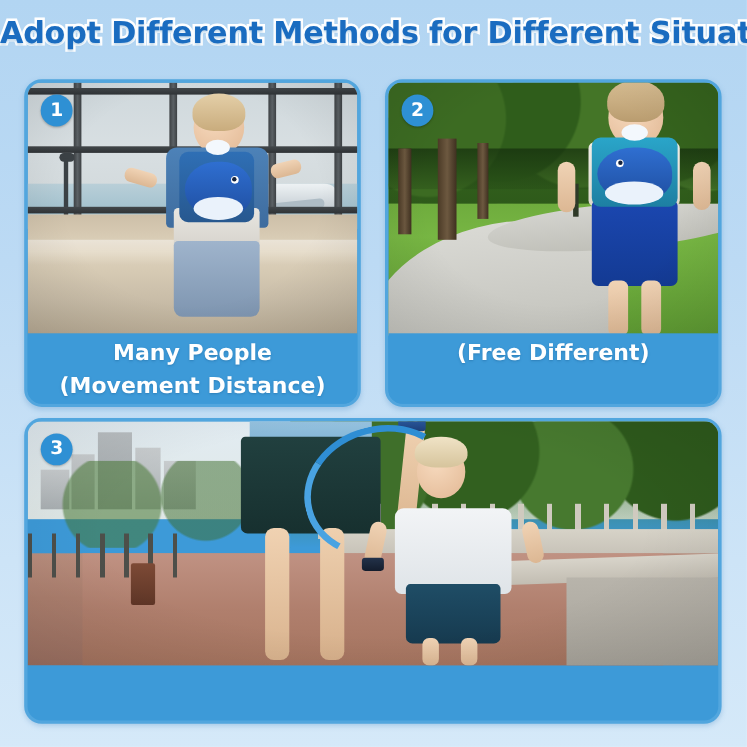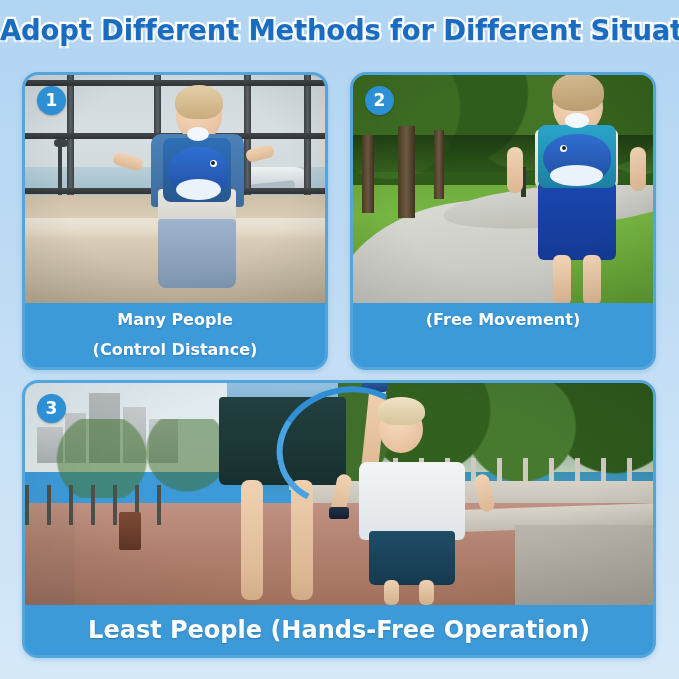--- a/index.html
+++ b/index.html
@@ -93,21 +93,21 @@
     bottom: 0;
     background: #3d9ad8;
     color: #ffffff;
     text-align: center;
     font-family: "DejaVu Sans", sans-serif;
     font-weight: bold;
     text-shadow: 0 1px 2px rgba(20,80,130,0.35);
   }
   #panel-1 .caption, #panel-2 .caption {
     height: 62px;
-    font-size: 16px;
+    font-size: 20px;
     line-height: 30px;
     padding-top: 2px;
   }
   #panel-3 .caption {
     height: 50px;
     font-size: 24px;
     line-height: 50px;
   }
   .caption .line { display: block; }
 
@@ -489,21 +489,21 @@
           <div class="whale-belly"></div>
           <div class="whale-spout"></div>
           <div class="whale-eye"></div>
         </div>
         <div class="vignette"></div>
       </div>
       <div class="badge">1</div>
     </div>
     <div class="caption">
       <span class="line">Many People</span>
-      <span class="line">(Control Distance)</span>
+      <span class="line">(Movement Distance)</span>
     </div>
   </div>
 
   <div class="panel" id="panel-2">
     <div class="photo">
       <div class="scene">
         <div class="p-sky"></div>
         <div class="p-grass"></div>
         <div class="p-path"></div>
         <div class="p-path2"></div>
@@ -527,21 +527,21 @@
           <div class="whale"></div>
           <div class="whale-belly"></div>
           <div class="whale-spout"></div>
           <div class="whale-eye"></div>
         </div>
         <div class="vignette"></div>
       </div>
       <div class="badge">2</div>
     </div>
     <div class="caption">
-      <span class="line">(Free Movement)</span>
+      <span class="line">(Free Different)</span>
     </div>
   </div>
 
   <div class="panel" id="panel-3">
     <div class="photo">
       <div class="scene">
         <div class="c-sky"></div>
         <div class="c-buildings">
           <div class="c-bldg b1"></div>
           <div class="c-bldg b2"></div>
@@ -579,18 +579,15 @@
           <div class="leg leg-l"></div>
           <div class="leg leg-r"></div>
           <div class="arm arm-l"></div>
           <div class="arm arm-r"></div>
           <div class="k-band"></div>
         </div>
         <div class="vignette"></div>
       </div>
       <div class="badge">3</div>
     </div>
-    <div class="caption">
-      <span class="line">Least People (Hands-Free Operation)</span>
-    </div>
   </div>
 
 </div>
 
 </body></html>

